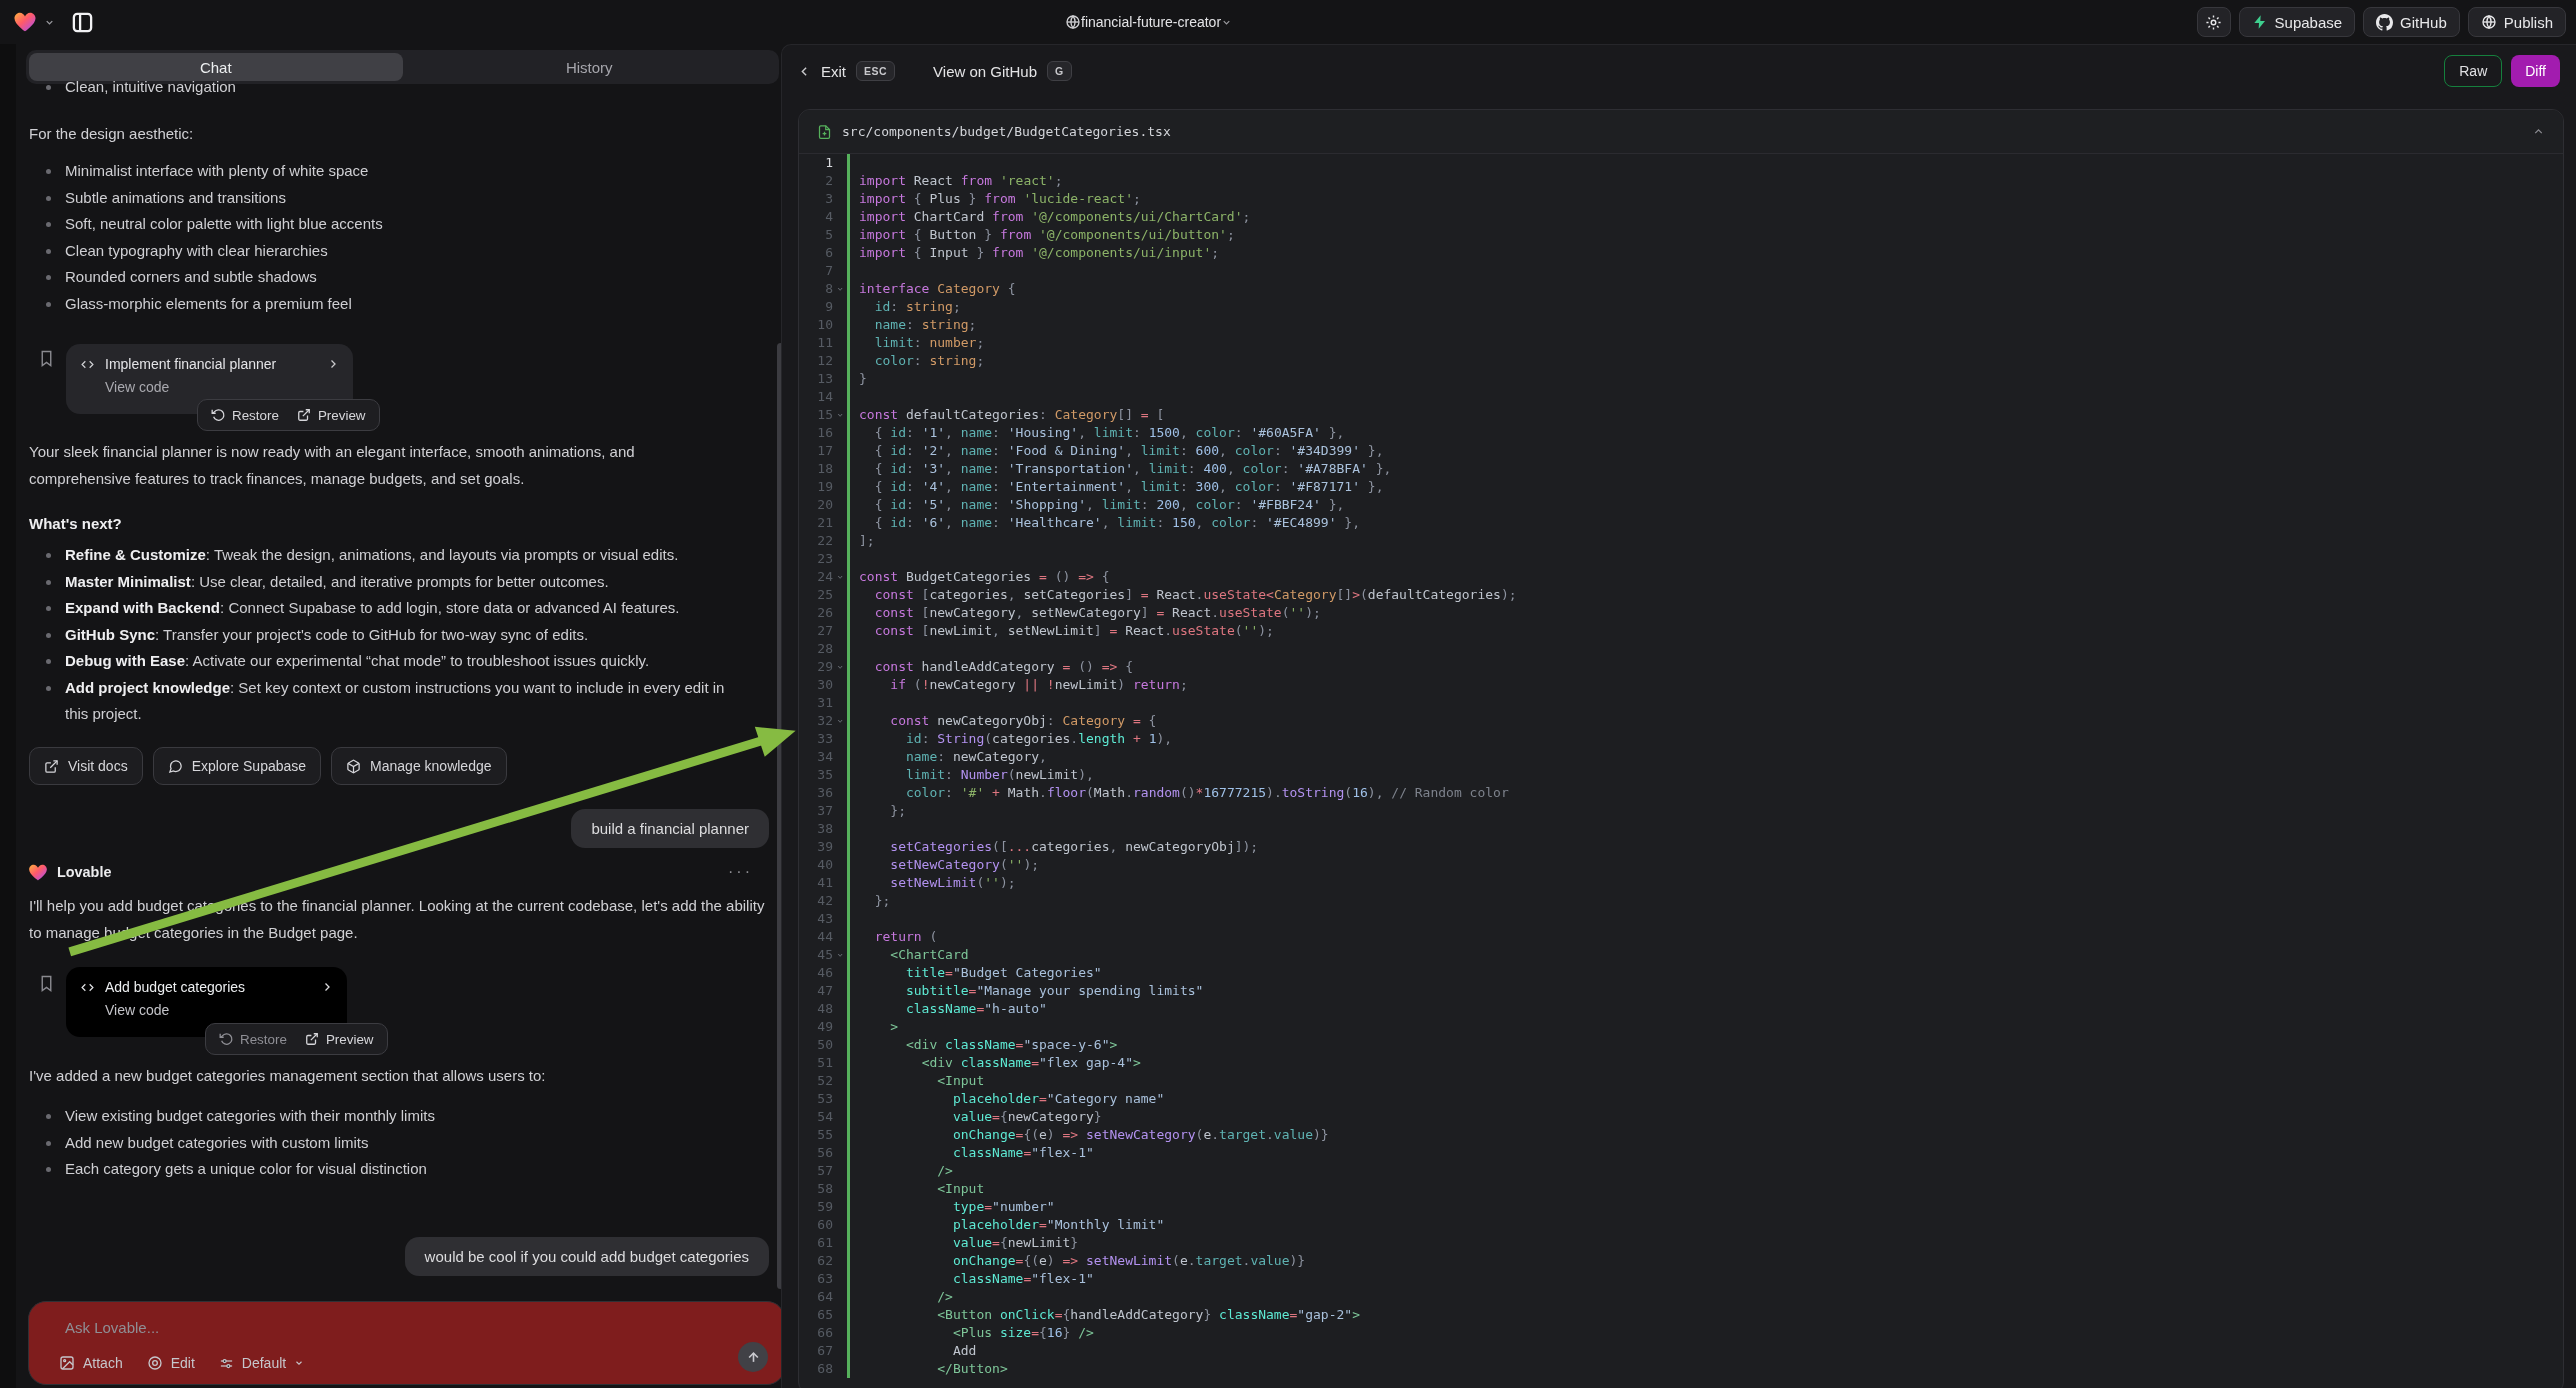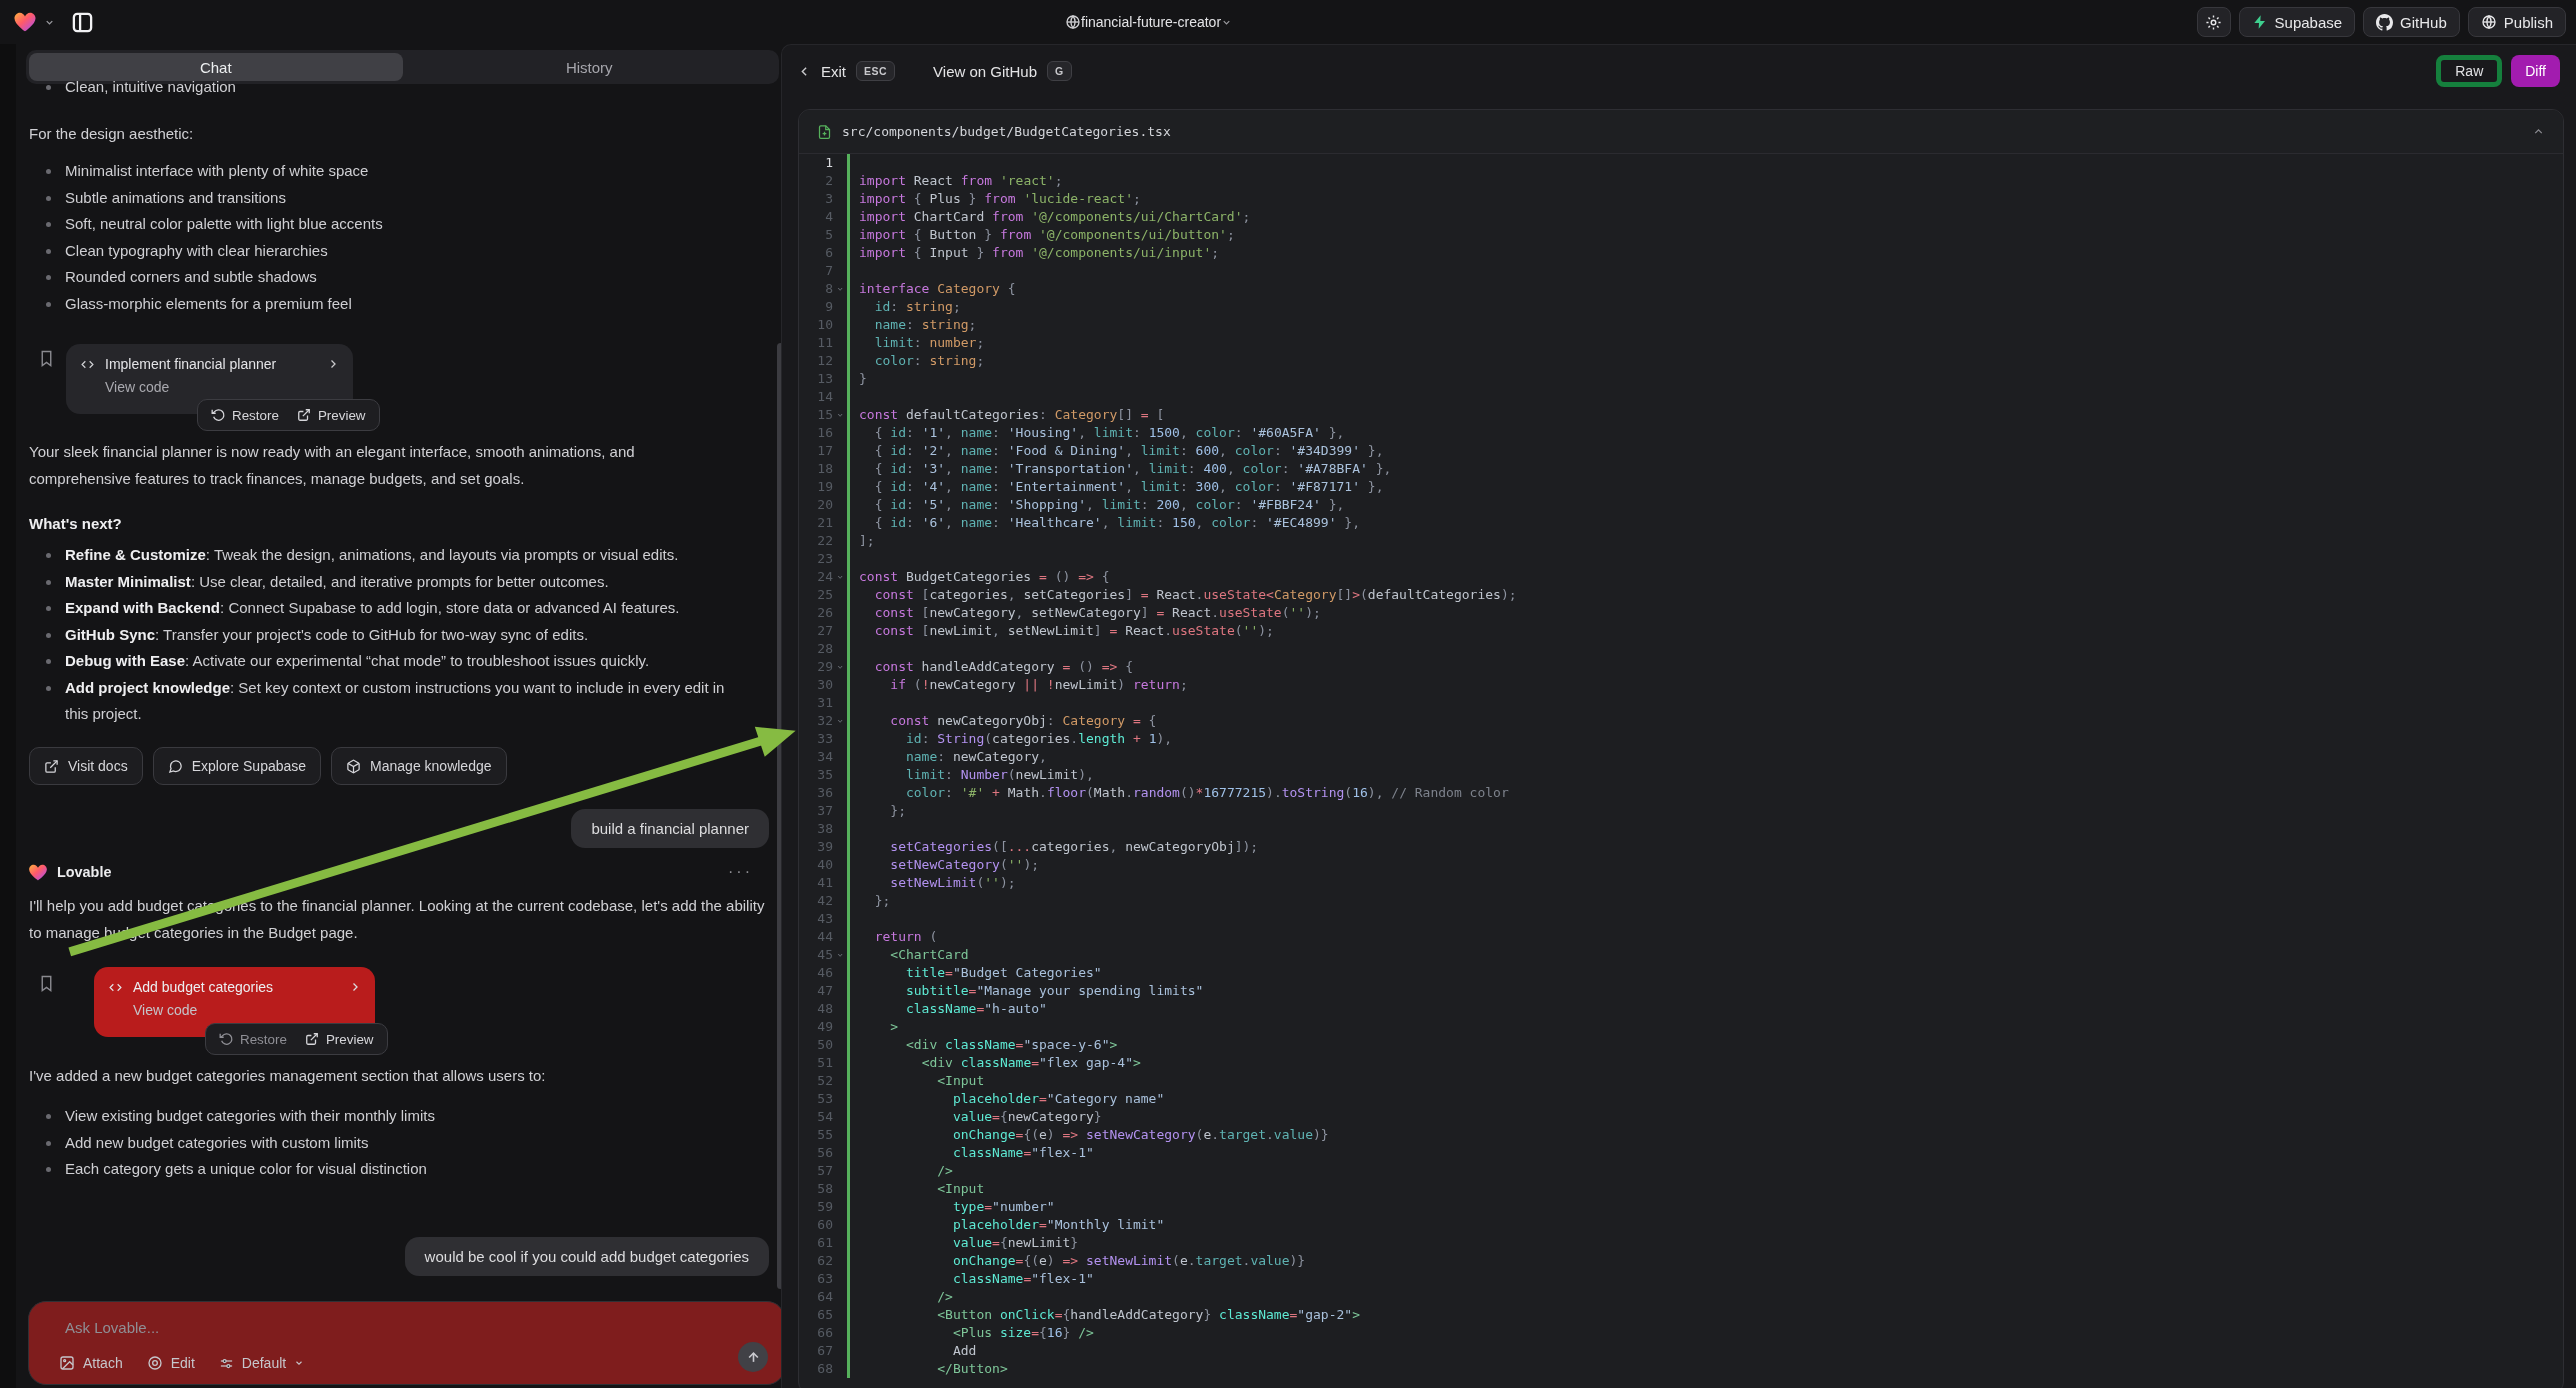--- a/index.html
+++ b/index.html
@@ -30,21 +30,21 @@
   .msg-text { position:absolute; left:13px; font-size:15px; line-height:27px; color:#d0d0d4; }
   .blist { position:absolute; left:13px; list-style:none; }
   .blist li { display:flex; align-items:flex-start; line-height:26.5px; font-size:15px; color:#cfcfd3; }
   .blist li .dot { width:5px; height:5px; border-radius:50%; background:#6a6a70; margin:11px 14px 0 17px; flex-shrink:0; }
   .blist li .b { font-weight:bold; color:#efeff1; white-space:pre; }
   .bold { font-weight:bold; color:#efeff1; }
 
   .bookmark { position:absolute; left:22px; color:#8a8a90; }
   .vcard { position:absolute; left:50px; width:287px; height:70px; border-radius:14px; background:#26262a;
            padding:12px 14px; cursor:pointer; }
-  .vcard.lit { background:#b91c1c;margin-left:28px; }
+  .vcard.lit { background:#000000; }
   .vcard .row1 { display:flex; align-items:center; gap:10px; }
   .vcard .title { font-size:14px; color:#e4e4e7; flex:1; }
   .vcard .viewcode { margin:7px 0 0 25px; font-size:14px; color:#a9a9af; }
   .pill { position:absolute; height:32px; display:flex; align-items:center; gap:18px; padding:0 13px;
           background:#1e1e21; border:1px solid #3c3c41; border-radius:10px; z-index:5; }
   .pill .pbtn { display:flex; align-items:center; gap:7px; font-size:13.4px; color:#d6d6da; cursor:pointer; }
   .pill .pbtn.dim { color:#8f8f95; }
 
   .actions { position:absolute; left:13px; display:flex; gap:10px; }
   .act-btn { height:38px; display:flex; align-items:center; gap:9px; padding:0 14px; border-radius:10px;
@@ -70,21 +70,21 @@
 
   
   .codepanel { position:absolute; left:781px; top:44px; width:1795px; height:1344px; background:#19191c;
                border-left:1px solid #26262a; border-top:1px solid #26262a; border-top-left-radius:10px; }
   .code-header { position:absolute; left:0; top:0; right:0; height:52px; display:flex; align-items:center; padding:0 16px; gap:10px; }
   .hdr-label { font-size:15px; color:#e3e3e5; }
   .kbd { font-size:10.5px; color:#c8c8cc; background:#26262a; border:1px solid #3f3f44; border-radius:6px;
          padding:3px 7px; font-weight:bold; letter-spacing:0.5px; }
   .hdr-gap { width:18px; }
   .hdr-right { margin-left:auto; display:flex; gap:9px; }
-  .raw-btn { height:32px; padding:0 14px; border-radius:8px; background:transparent; border:5px solid #15803d;
+  .raw-btn { height:32px; padding:0 14px; border-radius:8px; background:transparent; border:1px solid #15803d;
              color:#e0e0e3; font-size:14px; cursor:pointer; font-family:inherit; }
   .diff-btn { height:32px; padding:0 14px; border-radius:8px; background:#a21caf; border:none;
               color:#fff; font-size:14px; cursor:pointer; font-family:inherit; }
 
   .filecard { position:absolute; left:16px; right:12px; top:64px; height:1285px; background:#1d1e21;
               border:1px solid #2e2e33; border-radius:12px; overflow:hidden; }
   .filecard-hdr { height:44px; display:flex; align-items:center; gap:10px; padding:0 18px; border-bottom:1px solid #2b2b30; background:#1e1f22; }
   .filepath { font-family:"DejaVu Sans Mono","Liberation Mono",monospace; font-size:13px; color:#d3d5da; flex:1; }
 
   .code-lines { font-family:"DejaVu Sans Mono","Liberation Mono",monospace; font-size:13px; }

